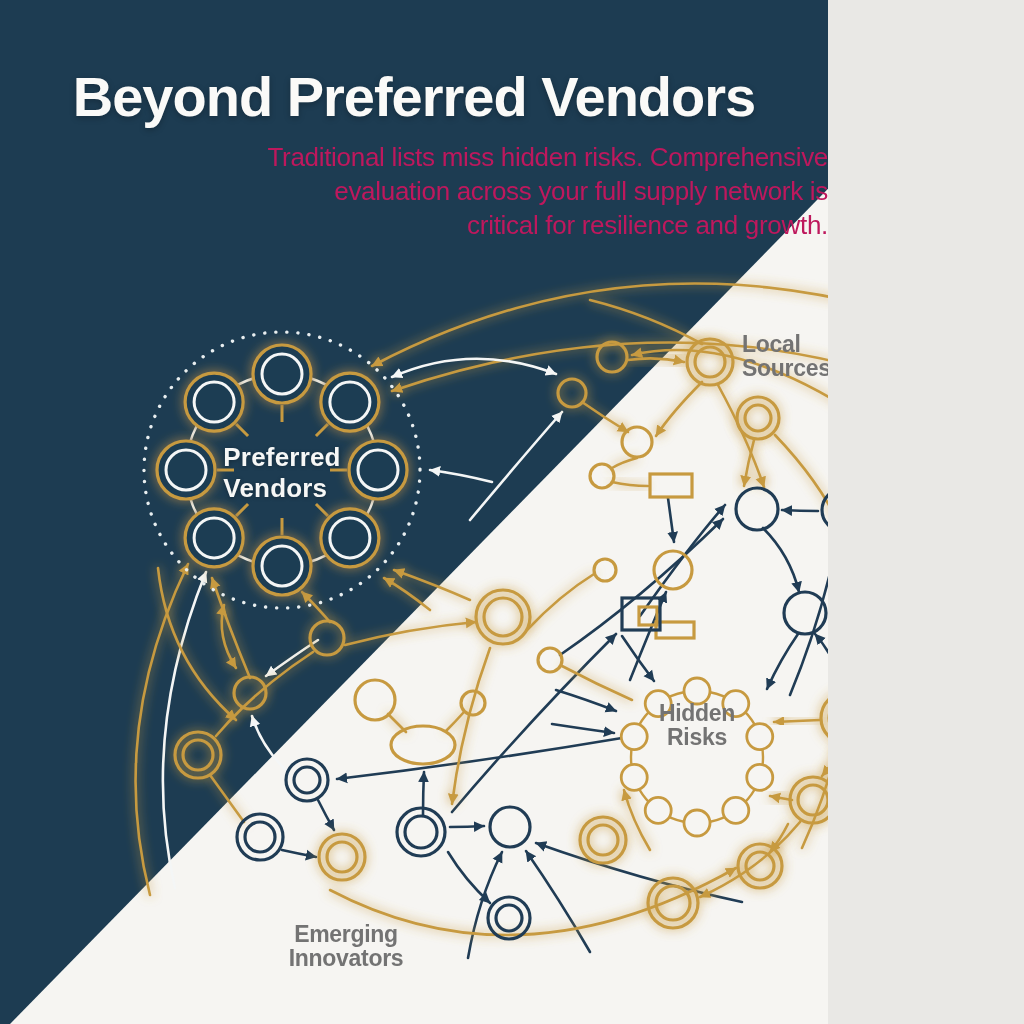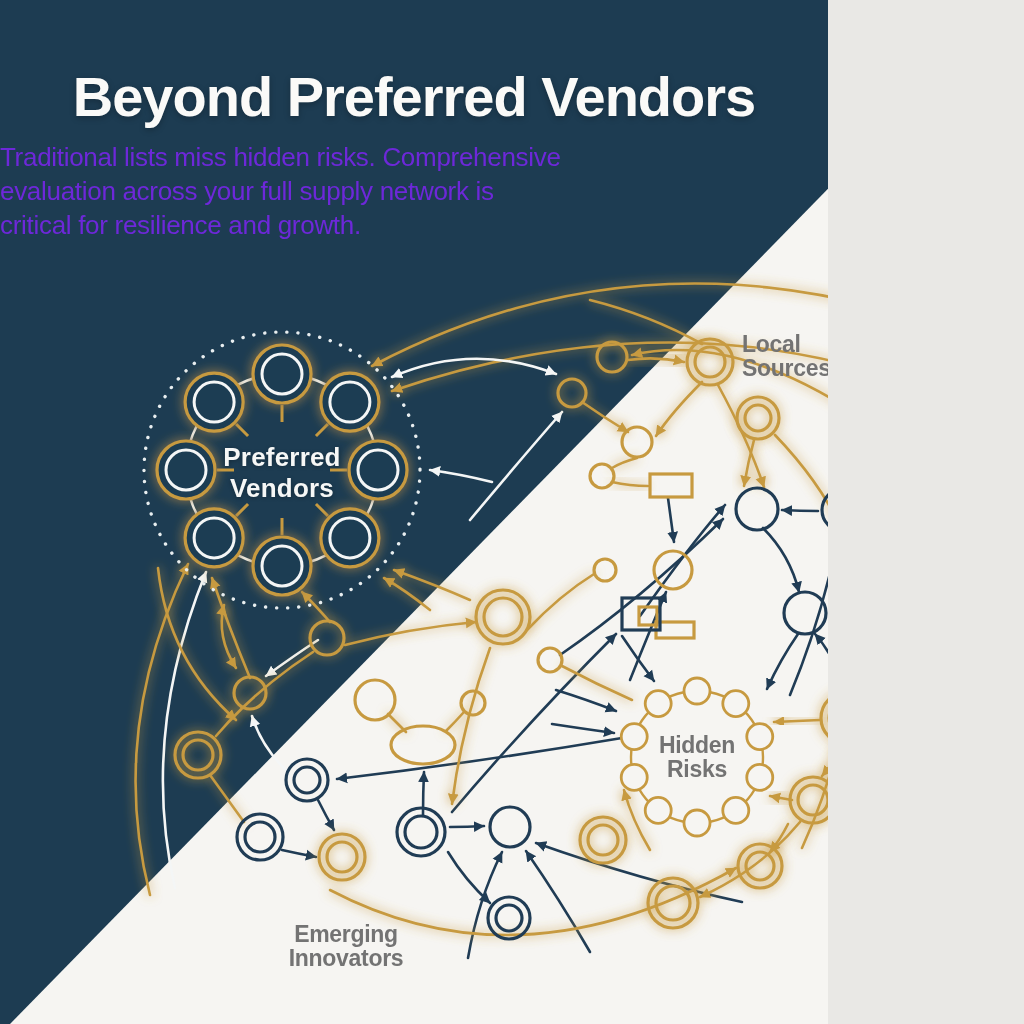--- a/index.html
+++ b/index.html
@@ -7,25 +7,25 @@
          background:#f6f5f2;font-family:"Liberation Sans","DejaVu Sans",sans-serif;}
   #navy-wedge{position:absolute;inset:0;background:#1d3c52;
               clip-path:polygon(0px 0px,1013px 0px,10px 1024px,0px 1024px);}
   #net{position:absolute;inset:0;}
   .lbl{position:absolute;white-space:pre-line;font-weight:bold;color:#737373;
        letter-spacing:-0.3px;line-height:24px;font-size:23px;}
   .lbl.center{transform:translateX(-50%);text-align:center;}
   #title{position:absolute;top:64px;left:0;right:0;text-align:center;
          color:#fafaf8;font-size:56px;font-weight:bold;letter-spacing:-1px;
          text-shadow:0 2px 6px rgba(0,0,0,.25);}
-  #subtitle{position:absolute;top:140px;left:0;right:0;text-align:left;
-            color:#6d28d9;font-size:26px;line-height:34px;letter-spacing:-0.3px;
+  #subtitle{position:absolute;top:140px;left:0;right:0;text-align:right;
+            color:#be185d;font-size:26px;line-height:34px;letter-spacing:-0.3px;
             white-space:pre-line;font-weight:normal;}
   #cluster-label{position:absolute;top:442px;left:282px;transform:translateX(-50%);
-                 text-align:center;color:#f6f7f6;font-size:26px;font-weight:bold;
+                 text-align:left;color:#f6f7f6;font-size:26px;font-weight:bold;
                  line-height:31px;white-space:pre-line;letter-spacing:0.2px;
                  text-shadow:0 1px 4px rgba(0,0,0,.3);}
 </style>
 </head>
 <body>
 
 <div id="stage">
   <div id="navy-wedge"></div>
 
   <svg id="net" width="1024" height="1024" viewBox="0 0 1024 1024">
@@ -255,17 +255,17 @@
 
   <div id="title">Beyond Preferred Vendors</div>
   <div id="subtitle">Traditional lists miss hidden risks. Comprehensive
 evaluation across your full supply network is
 critical for resilience and growth.</div>
 
   <div id="cluster-label">Preferred
 Vendors</div>
   <div class="lbl" style="left:742px;top:332px;">Local
 Sources</div>
-  <div class="lbl center" style="left:697px;top:733px;">Hidden
+  <div class="lbl center" style="left:697px;top:701px;">Hidden
 Risks</div>
   <div class="lbl center" style="left:346px;top:922px;text-align:center;">Emerging
 Innovators</div>
 </div>
 
 </body></html>

